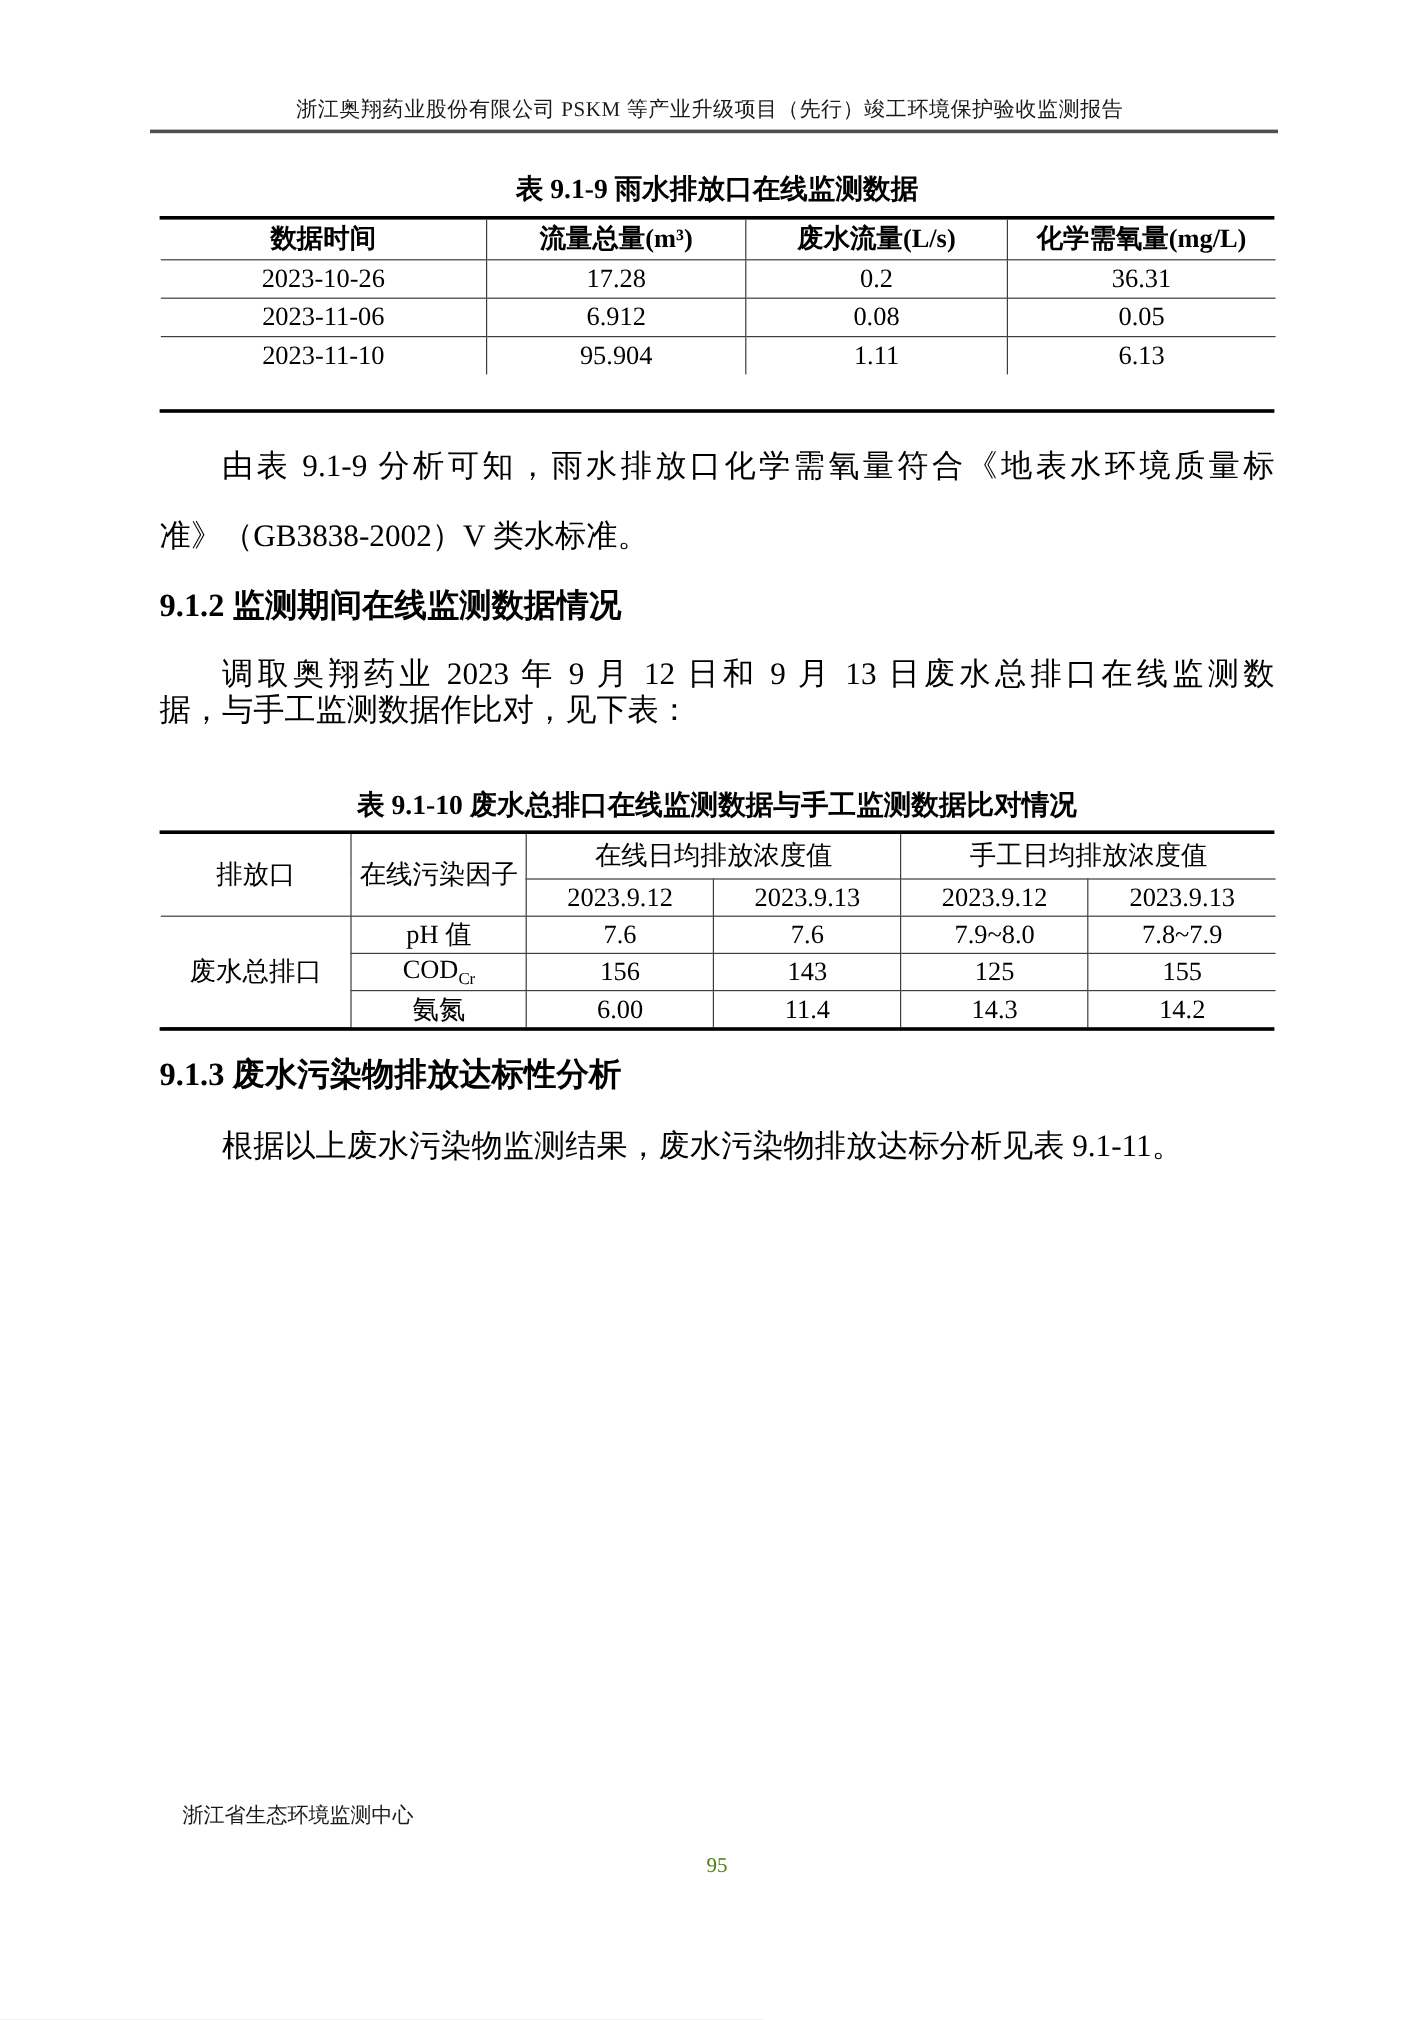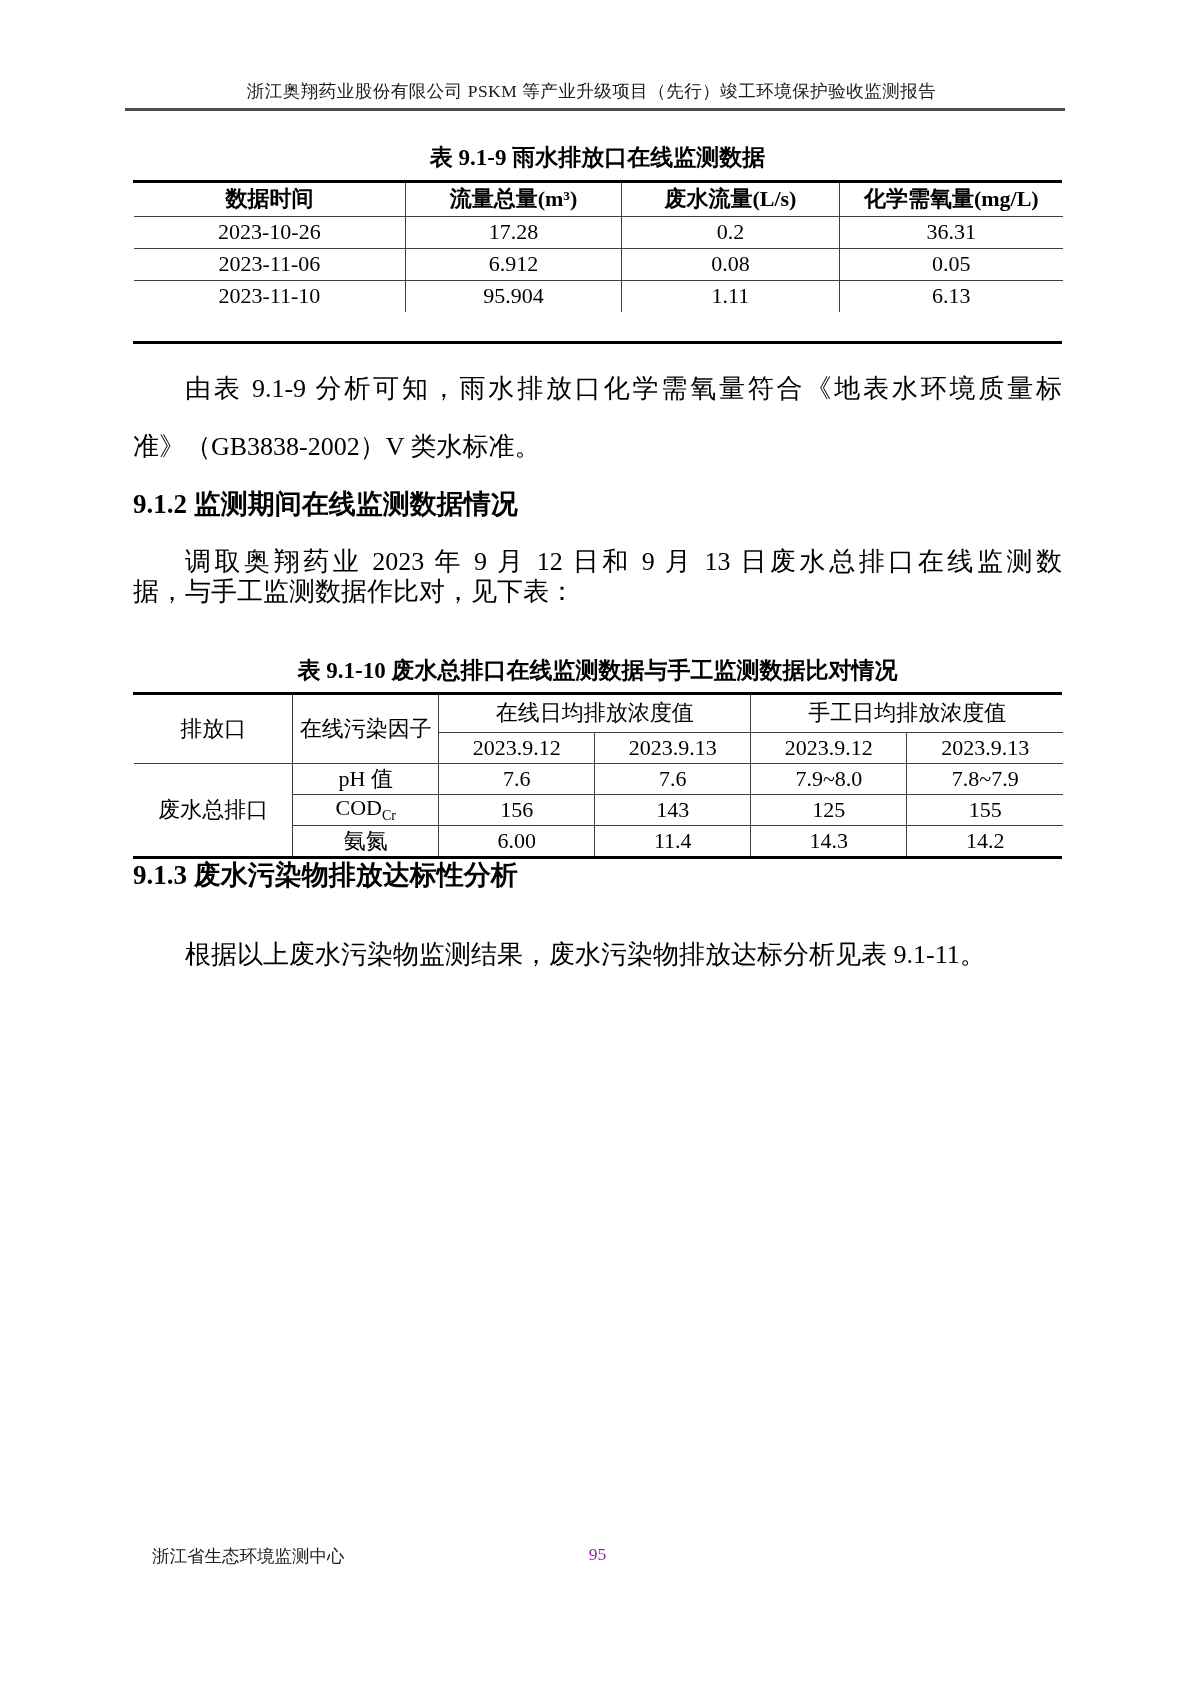--- a/index.html
+++ b/index.html
@@ -60,28 +60,28 @@
   .just { white-space:normal; text-align:justify; text-align-last:justify; }
   .indent { text-indent:52px; }
   .p1a { top:372px; } .p1b { top:430px; }
   .p2a { top:545px; } .p2b { top:575px; }
   .p3a { top:938px; }
   .sec-heading {
     position:absolute; left:133px; width:929px;
     font-size:27px; font-weight:bold; line-height:34px;
   }
   .h912 { top:487px; }
-  .h913 { top:858px; }
+  .h913 { top:878px; }
   .doc-footer-org {
-    position:absolute; top:1544px; left:152px;
+    position:absolute; top:1500px; left:152px;
     font-size:17.5px; color:#1a1a1a;
   }
   .doc-footer-page {
     position:absolute; top:1544px; left:133px; width:929px;
-    text-align:center; font-size:17.5px; color:#a21caf;
+    text-align:center; font-size:17.5px; color:#4d7c0f;
   }
 </style>
 </head>
 <body>
 
 <div class="page">
 
   <div class="doc-header">浙江奥翔药业股份有限公司 PSKM 等产业升级项目（先行）竣工环境保护验收监测报告</div>
   <div class="header-rule"></div>
 

